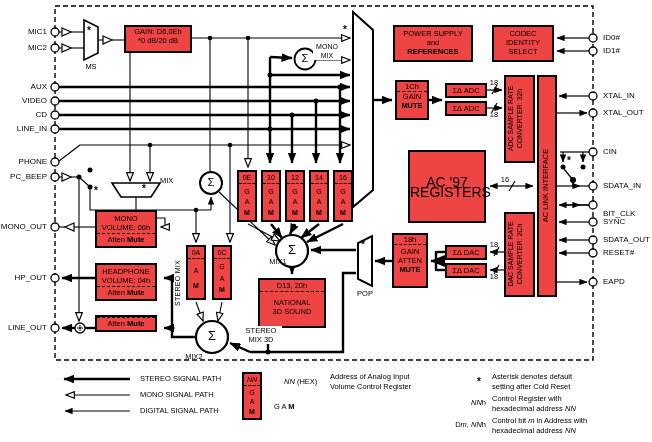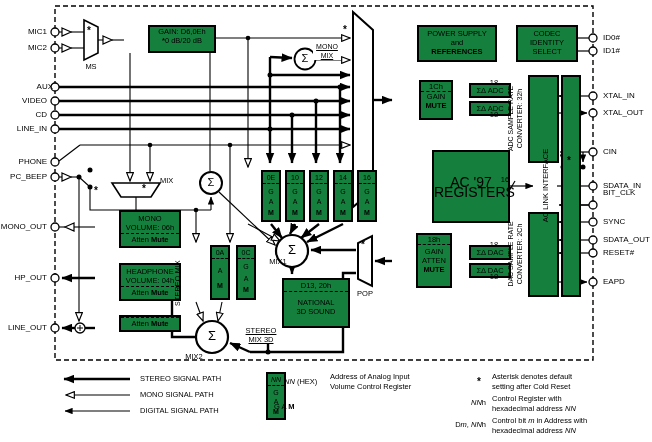--- a/index.html
+++ b/index.html
@@ -1,39 +1,39 @@
 <!DOCTYPE html>
 <html><head>
 <meta charset="utf-8">
 <style>
   html,body{margin:0;padding:0;background:#fff;}
   #stage{position:relative;width:652px;height:442px;background:#fff;
          font-family:"Liberation Sans",sans-serif;color:#000;overflow:hidden;}
   svg{position:absolute;left:0;top:0;}
-  .box{position:absolute;border:2px solid #000;background:#15803d;text-align:center;box-sizing:border-box;margin-left:24px;}
+  .box{position:absolute;border:2px solid #000;background:#ef4444;text-align:center;box-sizing:border-box;}
   .t7{font-size:7px;line-height:8.5px;}
   .t75{font-size:7.5px;line-height:9px;}
   .t8{font-size:14px;line-height:10px;}
   .b{font-weight:bold;}
   .i{font-style:italic;}
   .pinl{position:absolute;width:47px;text-align:right;font-size:8px;line-height:10px;}
   .pinr{position:absolute;left:603px;width:48px;text-align:left;font-size:8px;line-height:10px;}
   .vbox{width:62px;}
   .vbox .top{padding:2px 0 1px;}
   .vbox .bot{border-top:1px dashed #000;padding:1px 0 2px;}
   .gblk{width:20px;display:flex;flex-direction:column;}
   .gblk .gid{border-bottom:1px dashed #000;font-size:7px;line-height:11px;height:11px;}
   .gblk .gl{flex:1;display:flex;flex-direction:column;justify-content:space-evenly;font-size:7px;line-height:8px;padding:1px 0;}
   .rot{position:absolute;transform:rotate(-90deg);transform-origin:0 0;text-align:center;}
   .ast{position:absolute;font-size:10px;font-weight:bold;line-height:8px;}
   .sg{position:absolute;text-align:center;}
   .vletters{position:absolute;width:9px;word-break:break-all;text-align:center;
             font-size:7.5px;line-height:10.5px;font-weight:bold;}
   .lg{position:absolute;font-size:7.5px;line-height:9.5px;}
-  .wbg{background:#fff;text-decoration:underline;}
+  .wbg{background:#fff;}
 </style>
 </head>
 <body>
 
 <div id="stage">
 
 <svg width="652" height="442" viewBox="0 0 652 442">
   <defs>
     <marker id="as" viewBox="0 0 10 8" refX="9.5" refY="4" markerWidth="8" markerHeight="6.5" orient="auto" markerUnits="userSpaceOnUse">
           <path d="M0,0L10,4L0,8z" fill="#000"></path>
@@ -230,37 +230,37 @@
 
   <g stroke="#000" fill="none">
     <line x1="130" y1="379" x2="64" y2="379" stroke-width="2.6" marker-end="url(#ab)"></line>
     <line x1="130" y1="395" x2="66" y2="395" stroke-width="1.2" marker-end="url(#ah)"></line>
     <line x1="130" y1="411" x2="65" y2="411" stroke-width="1.2" marker-end="url(#as)"></line>
   </g>
 </svg>
 
 <div class="pinl" style="left:0;top:27px">MIC1</div>
 <div class="pinl" style="left:0;top:43px">MIC2</div>
-<div class="pinl" style="left:6px;top:82px">AUX</div>
+<div class="pinl" style="left:0;top:82px">AUX</div>
 <div class="pinl" style="left:0;top:96px">VIDEO</div>
 <div class="pinl" style="left:0;top:110px">CD</div>
 <div class="pinl" style="left:0;top:124px">LINE_IN</div>
 <div class="pinl" style="left:0;top:157px">PHONE</div>
 <div class="pinl" style="left:0;top:172px">PC_BEEP</div>
 <div class="pinl" style="left:0;top:222px">MONO_OUT</div>
 <div class="pinl" style="left:0;top:273px">HP_OUT</div>
 <div class="pinl" style="left:0;top:323px">LINE_OUT</div>
 
 <div class="pinr" style="top:33px">ID0#</div>
 <div class="pinr" style="top:46px">ID1#</div>
 <div class="pinr" style="top:91px">XTAL_IN</div>
 <div class="pinr" style="top:108px">XTAL_OUT</div>
 <div class="pinr" style="top:147px">CIN</div>
 <div class="pinr" style="top:181px">SDATA_IN</div>
-<div class="pinr" style="top:188px">BIT_CLK</div>
+<div class="pinr" style="top:209px">BIT_CLK</div>
 <div class="pinr" style="top:217px">SYNC</div>
 <div class="pinr" style="top:235px">SDATA_OUT</div>
 <div class="pinr" style="top:248px">RESET#</div>
 <div class="pinr" style="top:277px">EAPD</div>
 
 <div class="box t75" style="left:124px;top:25px;width:68px;height:28px">
   <div>GAIN: D6,0Eh</div>
   <div><span class="b">*</span><span>0 dB/20 dB</span></div>
 </div>
 

